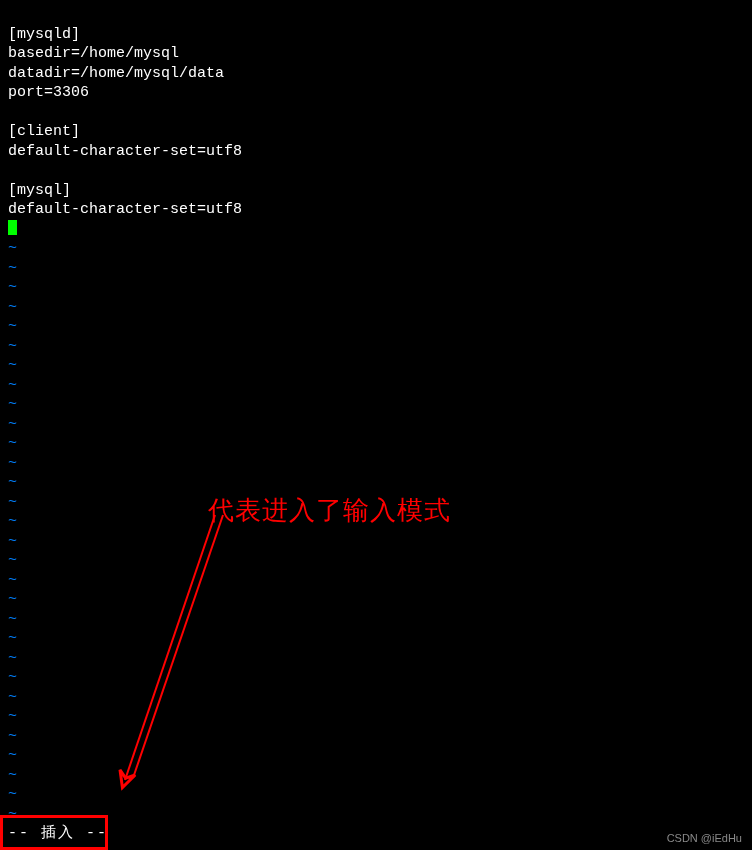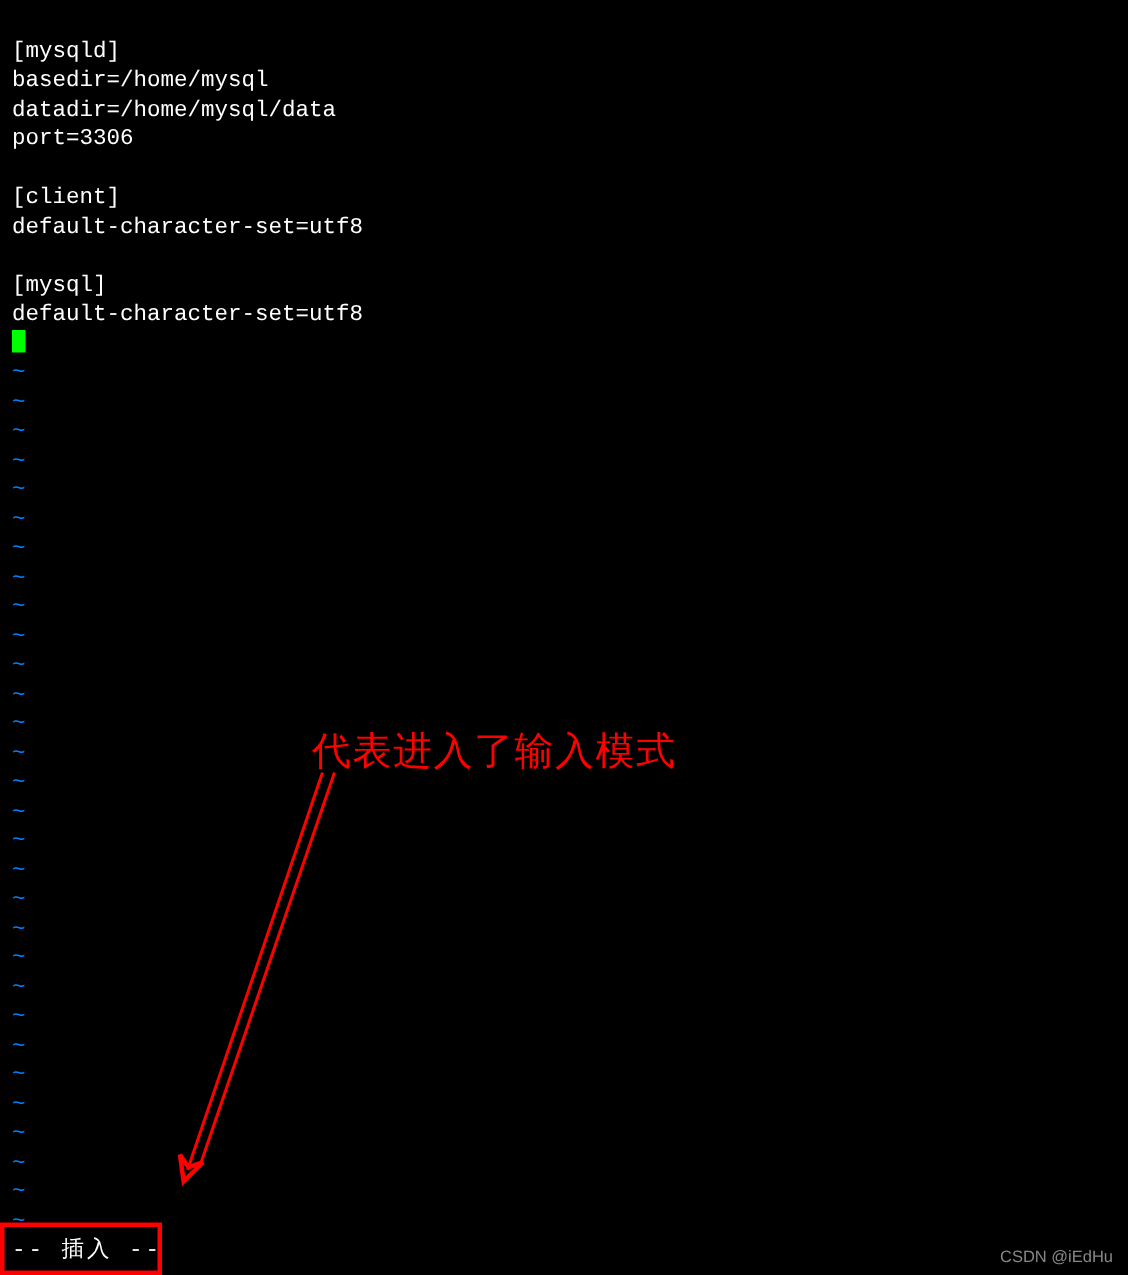--- a/index.html
+++ b/index.html
@@ -52,21 +52,21 @@
       border: 3px solid #ff0000;
       bottom: 0px;
       left: 0px;
       width: 108px;
       height: 35px;
       pointer-events: none;
     }
     .annotation-text {
       position: absolute;
       left: 208px;
-      top: 483px;
+      top: 493px;
       color: #ff0000;
       font-size: 26px;
       font-family: 'SimSun', 'Microsoft YaHei', sans-serif;
       letter-spacing: 1px;
       pointer-events: none;
     }
     .arrow-svg {
       position: absolute;
       left: 105px;
       top: 500px;

